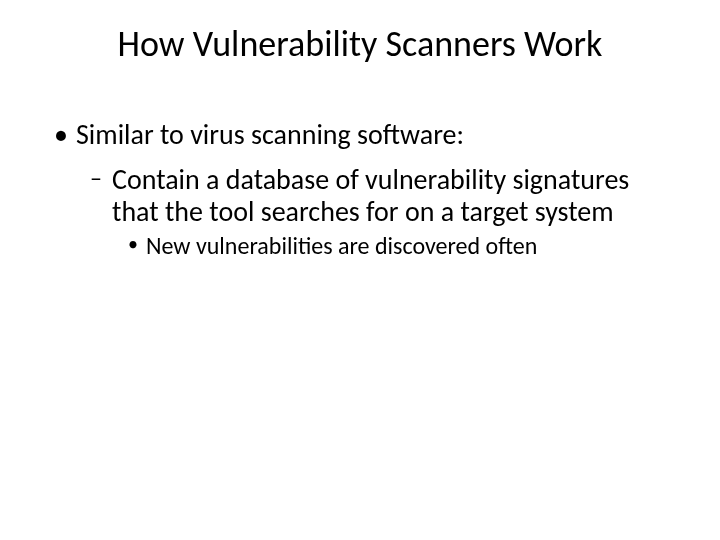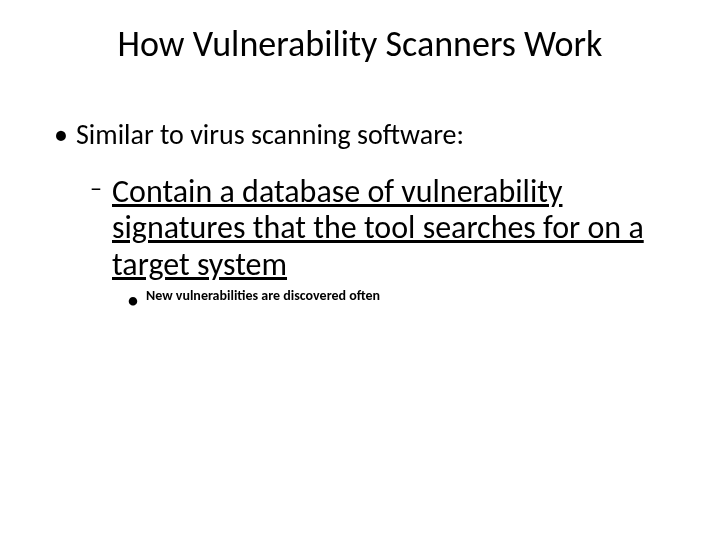--- a/index.html
+++ b/index.html
@@ -29,53 +29,51 @@
   }
   .body {
     position: absolute;
     top: 118px;
     left: 54px;
     width: 620px;
   }
   .lvl1 {
     font-size: 28px;
     line-height: 1.2;
-    margin: 0 0 22px 0;
+    margin: 0 0 12px 0;
     padding-left: 22px;
     position: relative;
   }
   .lvl1::before {
     content: "•";
     position: absolute;
     left: 0;
     top: 0;
     font-size: 28px;
   }
   .lvl2 {
-    font-size: 32px;
+    font-size: 28px;
     line-height: 1.15;
     margin: 4px 0 4px 0;
     padding-left: 58px;
     position: relative;
-    text-decoration: underline;
   }
   .lvl2::before {
     content: "–";
     position: absolute;
     left: 36px;
     top: 0;
     font-size: 24px;
   }
   .lvl3 {
-    font-size: 14px;
+    font-size: 24px;
     line-height: 1.2;
     margin: 2px 0 2px 0;
     padding-left: 92px;
     position: relative;
-    font-weight: bold;
   }
   .lvl3::before {
     content: "•";
     position: absolute;
     left: 74px;
     top: 0;
     font-size: 20px;
   }
 </style>
 </head>

